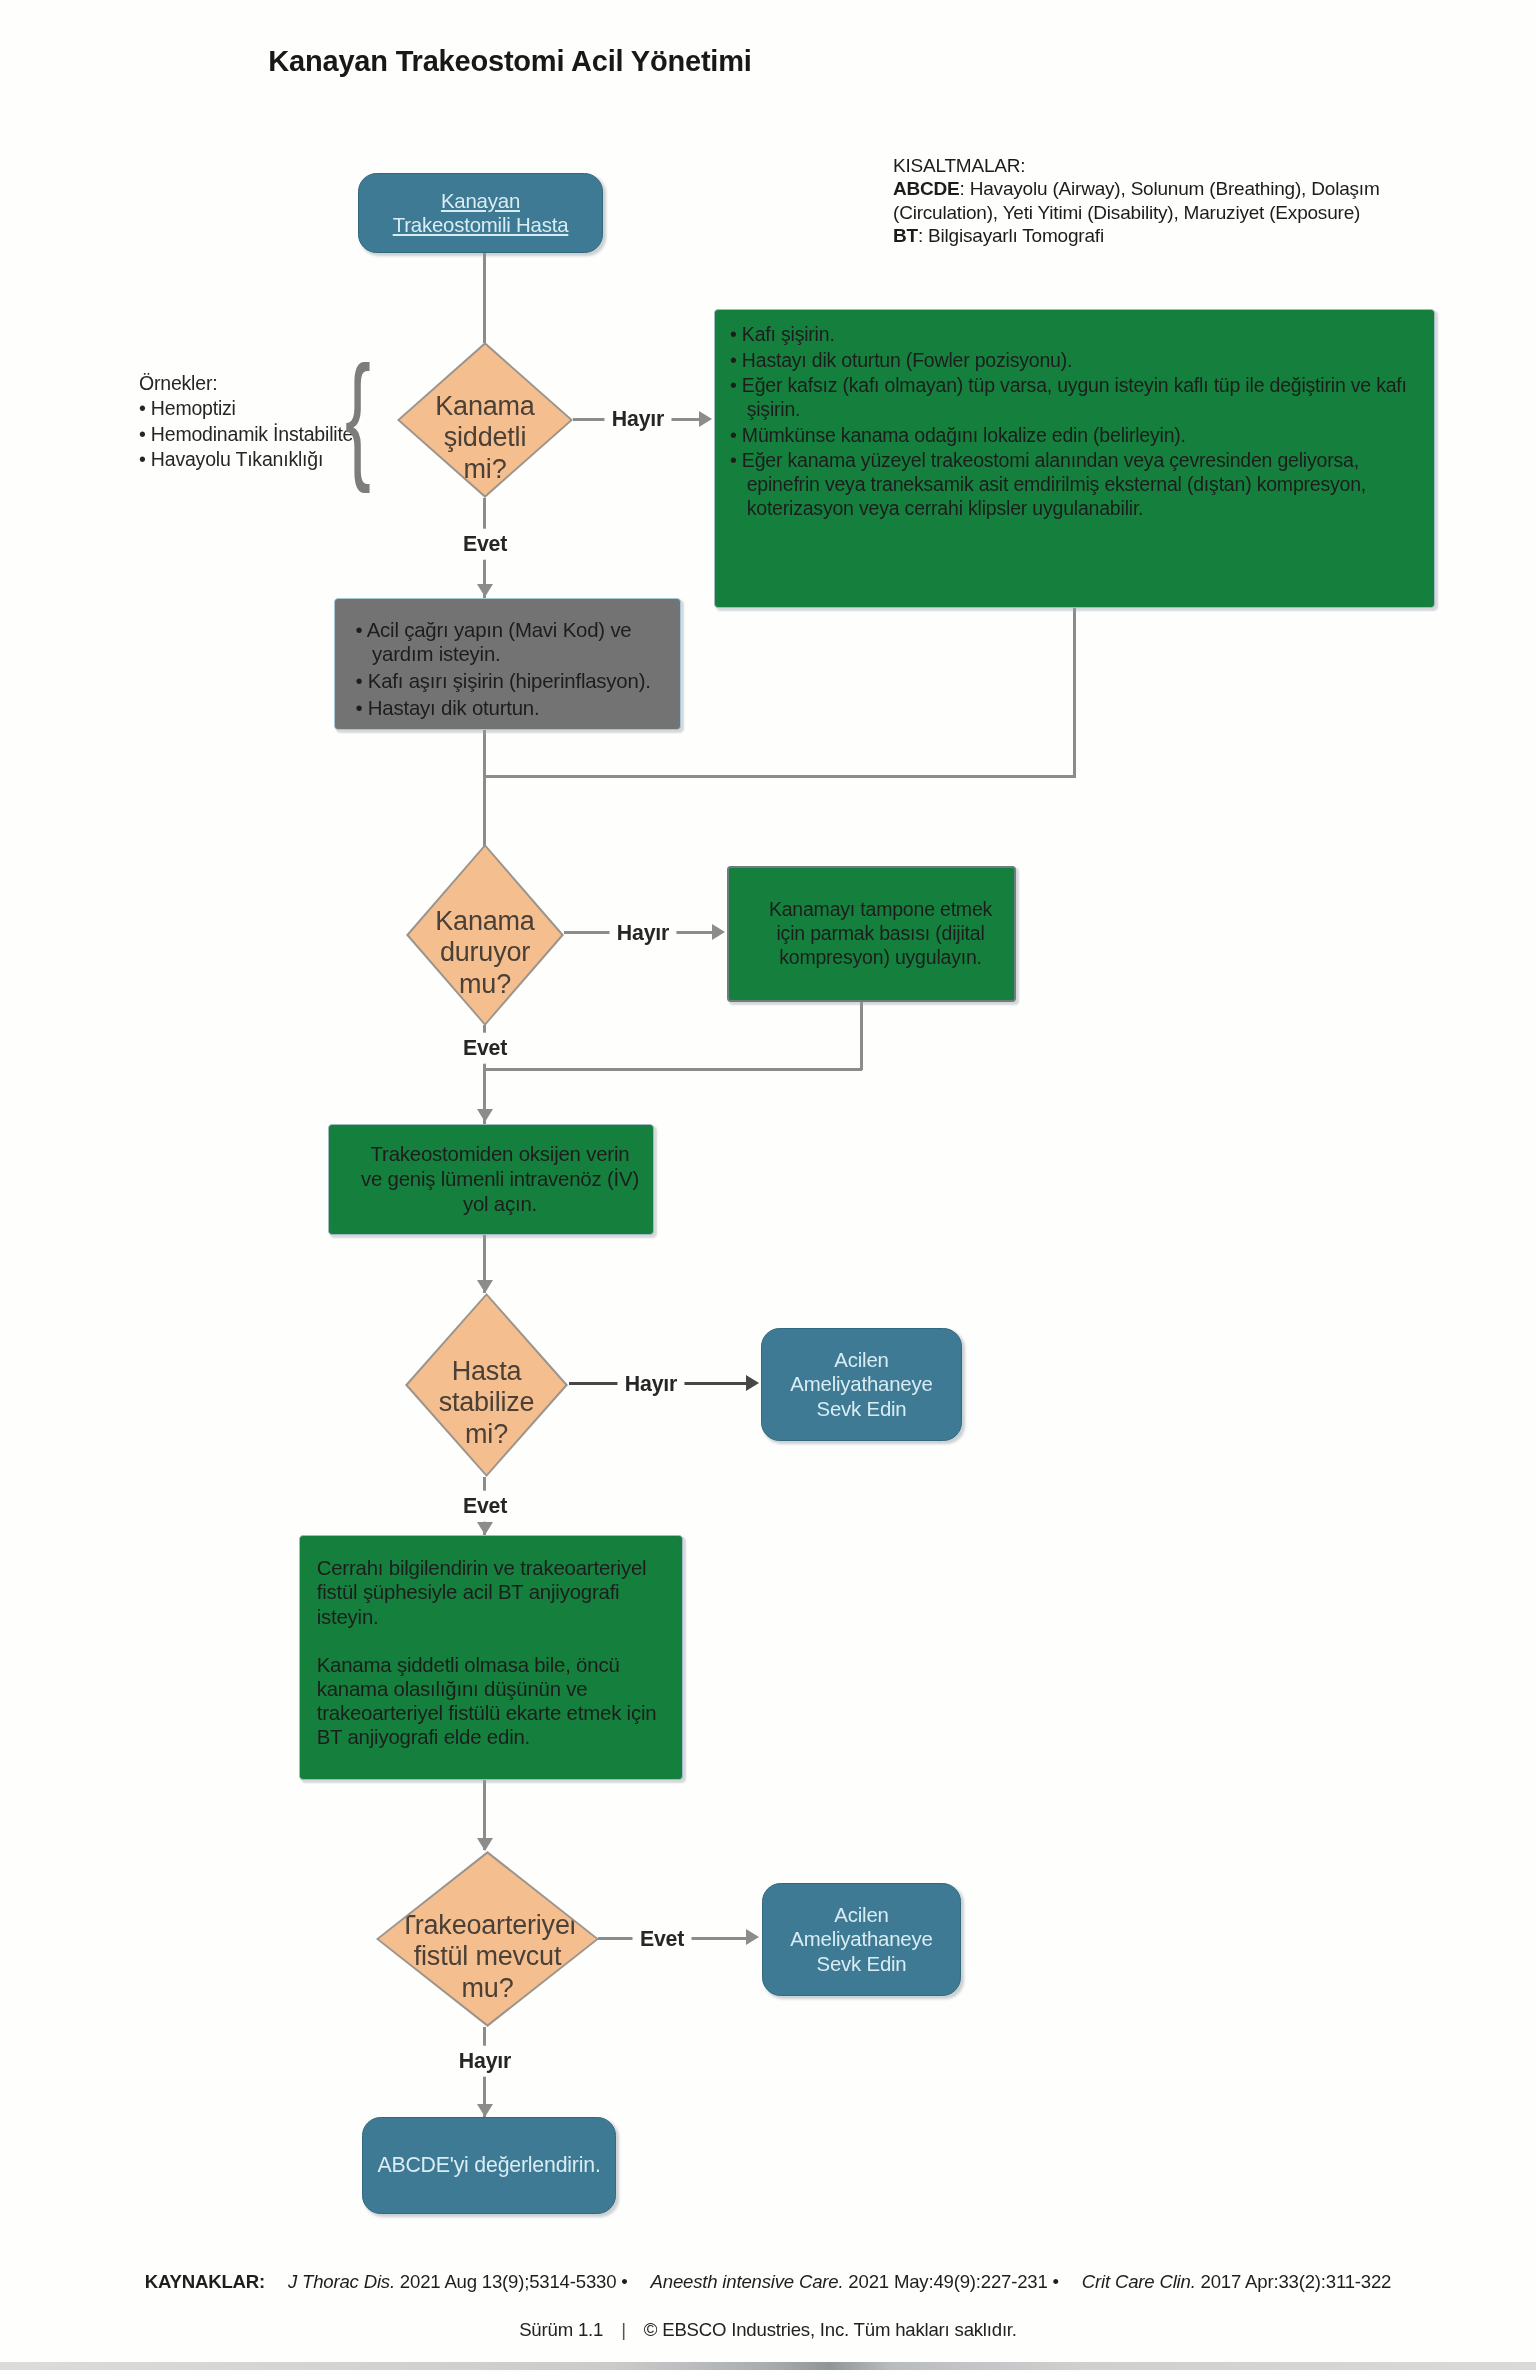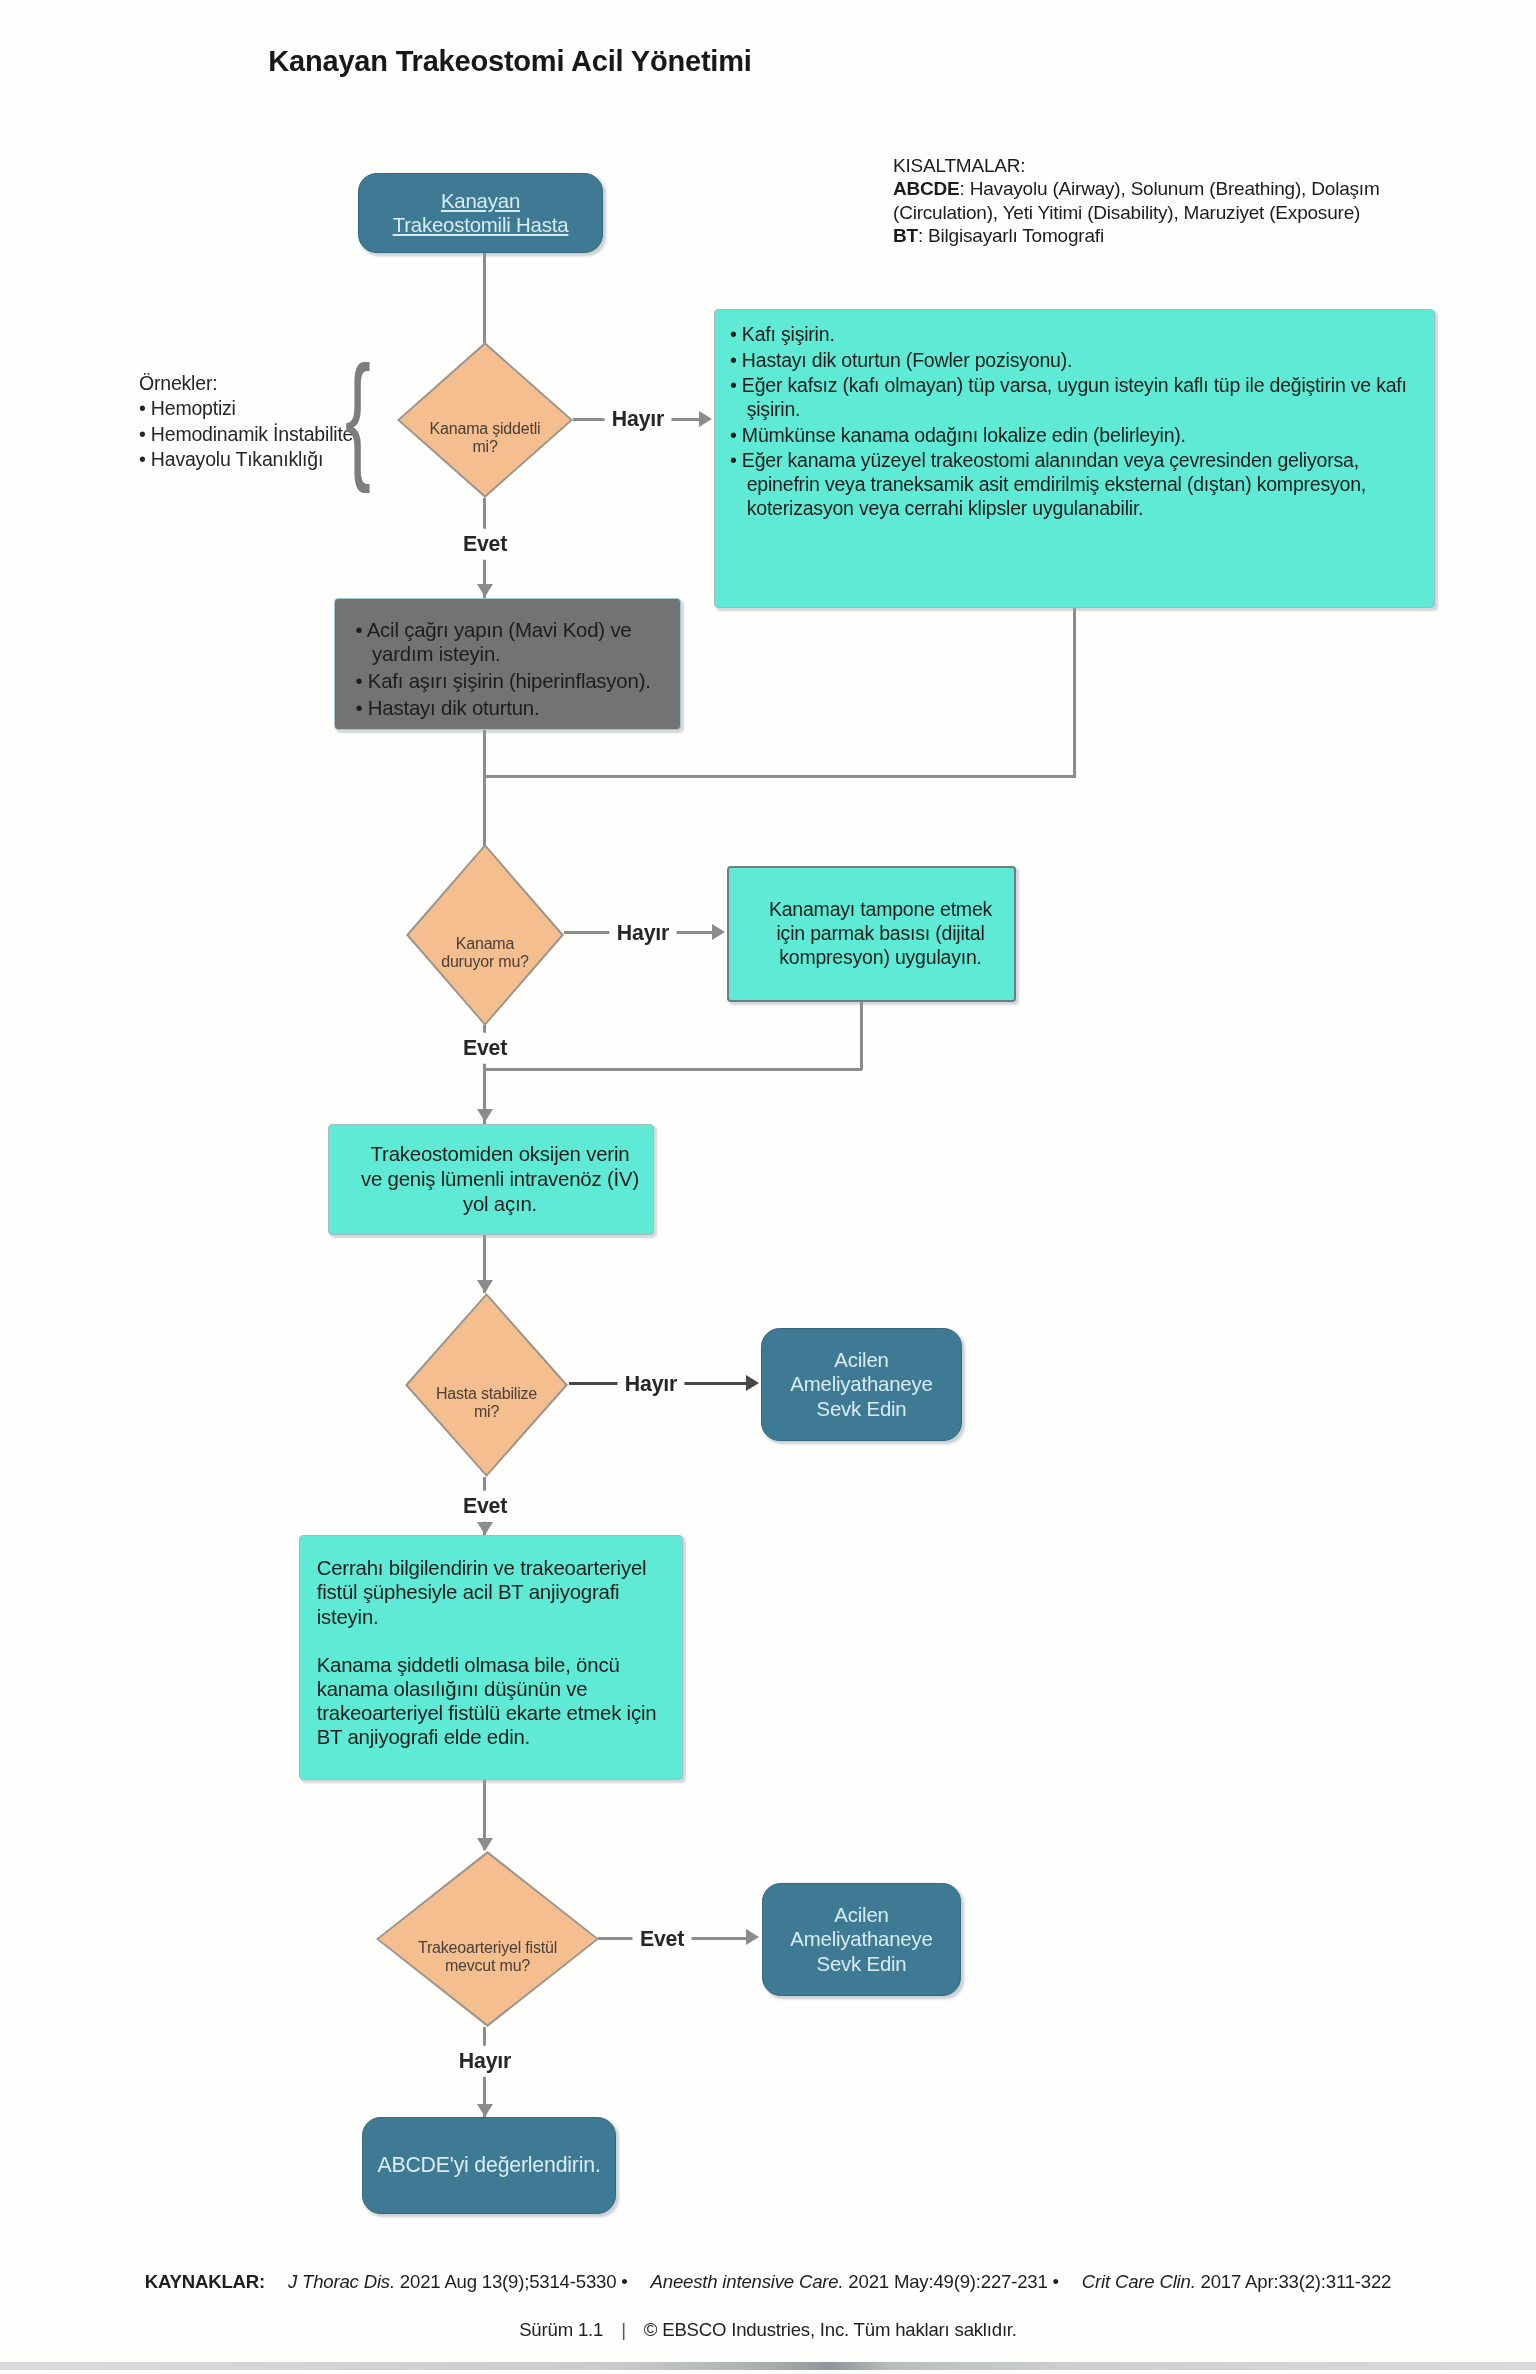--- a/index.html
+++ b/index.html
@@ -22,30 +22,30 @@
   .edge-label{position:absolute;transform:translate(-50%,-50%);background:#fefefd;
               padding:2.8px 7.4px;font-size:21.3px;font-weight:bold;color:#262626;z-index:4;}
 
   
   .diamond{position:absolute;z-index:3;}
   .diamond .shape-outer{position:absolute;inset:0;background:#9b948c;
       clip-path:polygon(50% 0,100% 50%,50% 100%,0 50%);}
   .diamond .shape-inner{position:absolute;inset:2.8px;background:#F4BE8E;
       clip-path:polygon(50% 0,100% 50%,50% 100%,0 50%);
       display:flex;align-items:center;justify-content:center;text-align:center;}
-  .diamond .q{font-size:16px;color:#4a4038;line-height:1.15;padding:0 24px;margin-top:36px;}
+  .diamond .q{font-size:27px;color:#4a4038;line-height:1.15;padding:0 24px;margin-top:36px;}
 
   
   .tealnode{position:absolute;background:#3E7A94;border:1.9px solid #33697f;border-radius:18.6px;
             display:flex;align-items:center;justify-content:center;text-align:center;
             color:#D9ECF3;font-size:20.4px;line-height:1.2;z-index:3;
             box-shadow:2.8px 2.8px 2.8px rgba(140,150,155,0.45);}
 
   
-  .bluebox{position:absolute;background:#5eead4;border:1.9px solid #A4BAC2;border-radius:4.6px;
+  .bluebox{position:absolute;background:#15803d;border:1.9px solid #A4BAC2;border-radius:4.6px;
            z-index:3;box-shadow:2.8px 2.8px 1.9px rgba(150,160,165,0.4);font-size:19.5px;line-height:1.22;}
   .bluebox.centered{display:flex;align-items:center;justify-content:center;text-align:center;padding-left:18px;}
   .bluebox ul{margin:0;padding:13px 13px 11px 15px;list-style:none;}
   .bluebox li{padding-left:16.7px;text-indent:-16.7px;margin:0 0 1.9px 0;}
   .bluebox li::before{content:"• ";}
   .box-emergency{background:#737373;border-color:#A6C8D4;font-size:20.4px;}
   .box-emergency ul{padding:18.6px 15px 13px 20.4px;}
   .box-compression{border:2.8px solid #6F7D81;border-radius:3.7px;font-size:19.5px;}
   .box-surgeon{font-size:20.4px;line-height:1.18;}
   .box-surgeon p{margin:0;padding:0;}

